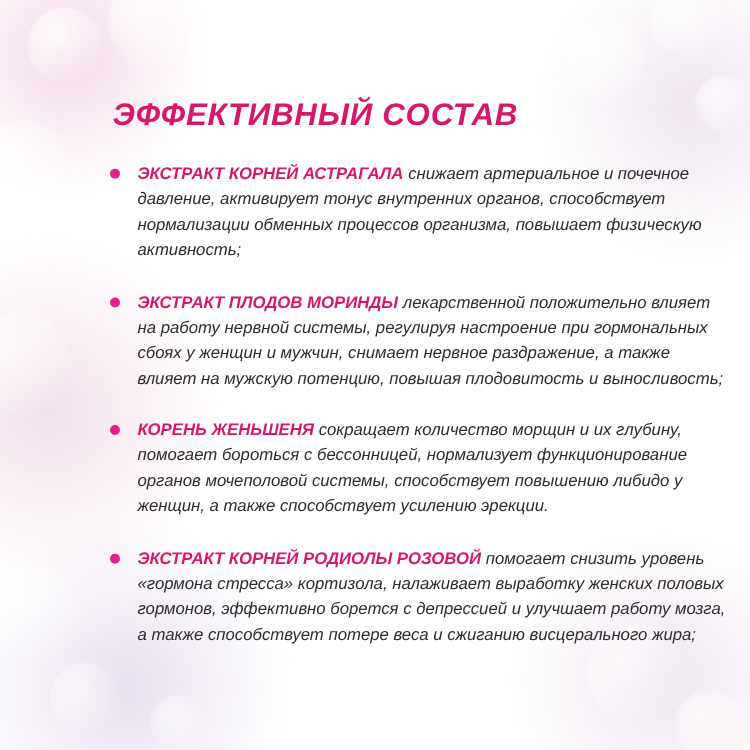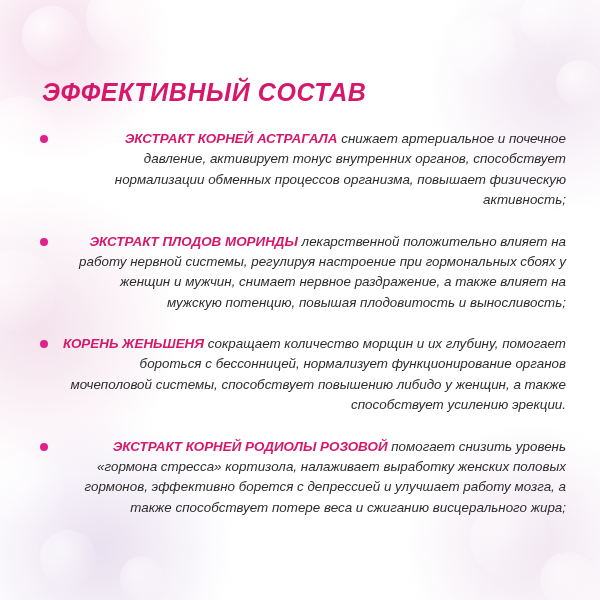--- a/index.html
+++ b/index.html
@@ -36,21 +36,22 @@
     background: radial-gradient(circle at 35% 35%, rgba(255,255,255,0.95), rgba(255,255,255,0.15) 70%, rgba(255,255,255,0) 100%);
   }
   .tint {
     position: absolute;
     border-radius: 50%;
     filter: blur(6px);
   }
   .content {
     position: relative;
     z-index: 5;
-    padding: 78px 34px 0 40px;
+    padding: 78px 14px 0 40px;
+    margin-left: 48px;
   }
   .title {
     color: #d6186a;
     font-size: 25px;
     font-weight: bold;
     letter-spacing: 0.6px;
     margin: 0 0 22px 2px;
     font-style: italic;
     text-transform: uppercase;
   }
@@ -60,21 +61,21 @@
     list-style: none;
   }
   .item {
     position: relative;
     padding-left: 22px;
     margin-bottom: 21px;
     font-size: 13.4px;
     line-height: 1.52;
     color: #2a2a2a;
     font-style: italic;
-    text-align: right;
+    text-align: left;
   }
   .item:last-child { margin-bottom: 0; }
   .bullet {
     position: absolute;
     left: 0;
     top: 6px;
     width: 8px;
     height: 8px;
     border-radius: 50%;
     background: #e0218a;

